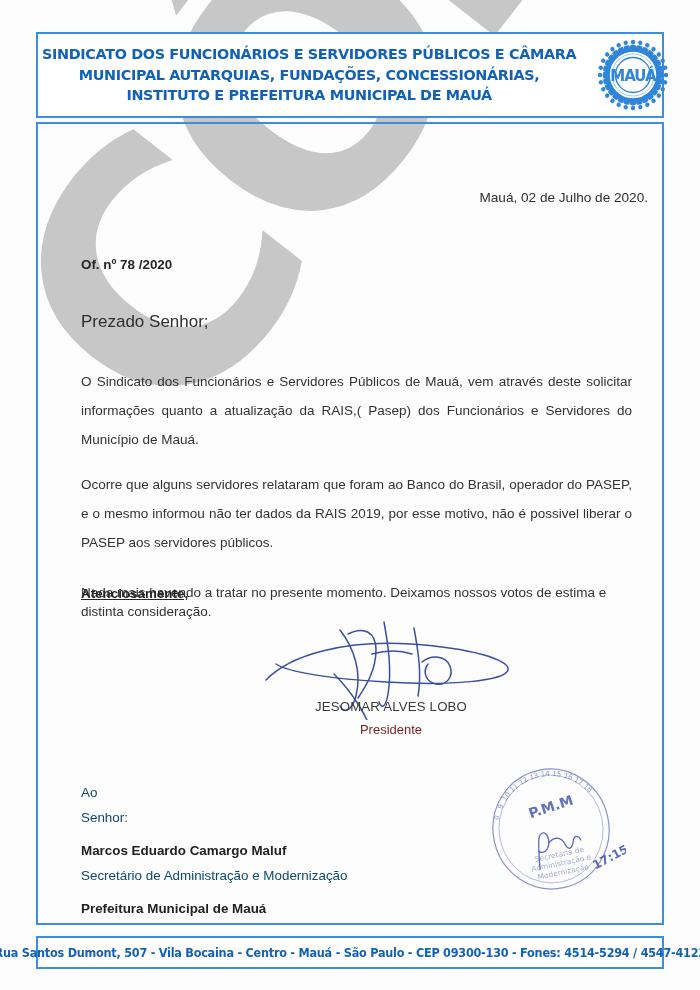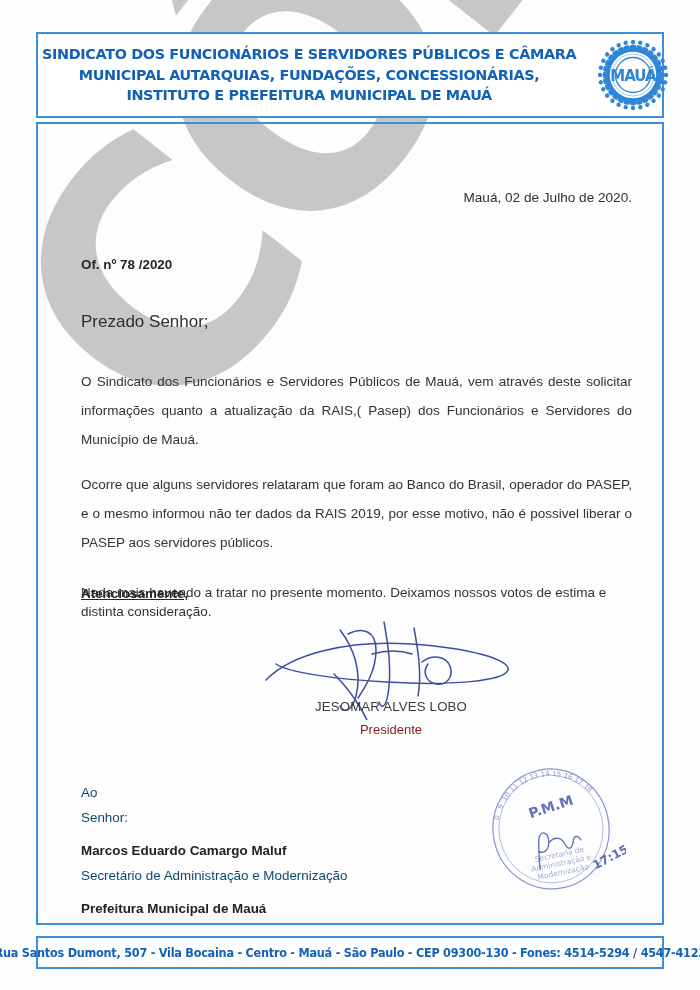--- a/index.html
+++ b/index.html
@@ -116,21 +116,21 @@
     color: #2b2b2b;
   }
 
   .doc-text {
     font-family: "Liberation Sans", sans-serif;
     color: #333333;
   }
 
   #date-line {
     position: absolute;
-    right: 32px;
+    right: 16px;
     top: 68px;
     font-size: 13.6px;
     color: #2f2f2f;
     white-space: nowrap;
   }
 
   #of-number {
     position: absolute;
     left: 45px;
     top: 135px;

